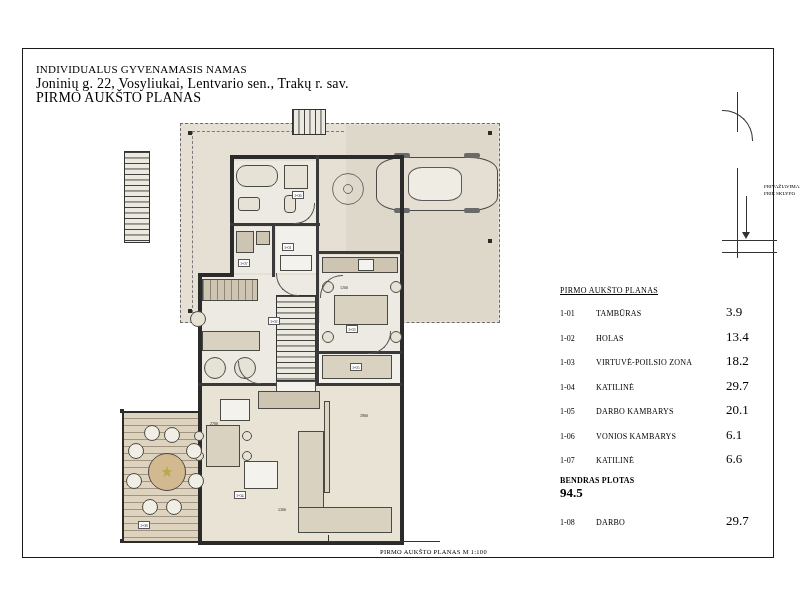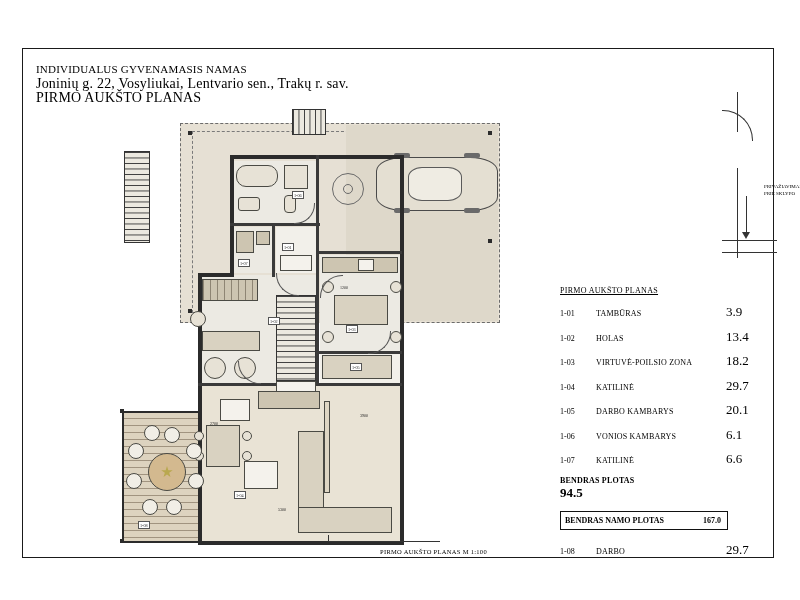--- a/index.html
+++ b/index.html
@@ -430,24 +430,20 @@
       <span class="code">1-07</span>
       <span class="name">KATILINĖ</span>
       <span class="area">6.6</span>
     </div>
 
     <div class="legend-row total">
       <span class="name">BENDRAS PLOTAS</span>
       <span class="area">94.5</span>
     </div>
 
-    <div class="boxed-total">
-      <span>BENDRAS NAMO PLOTAS</span>
-      <span>167.0</span>
-    </div>
 
     <div class="legend-row after-box">
       <span class="code">1-08</span>
       <span class="name">DARBO</span>
       <span class="area">29.7</span>
     </div>
   </div>
 </div>
 
 </body></html>

